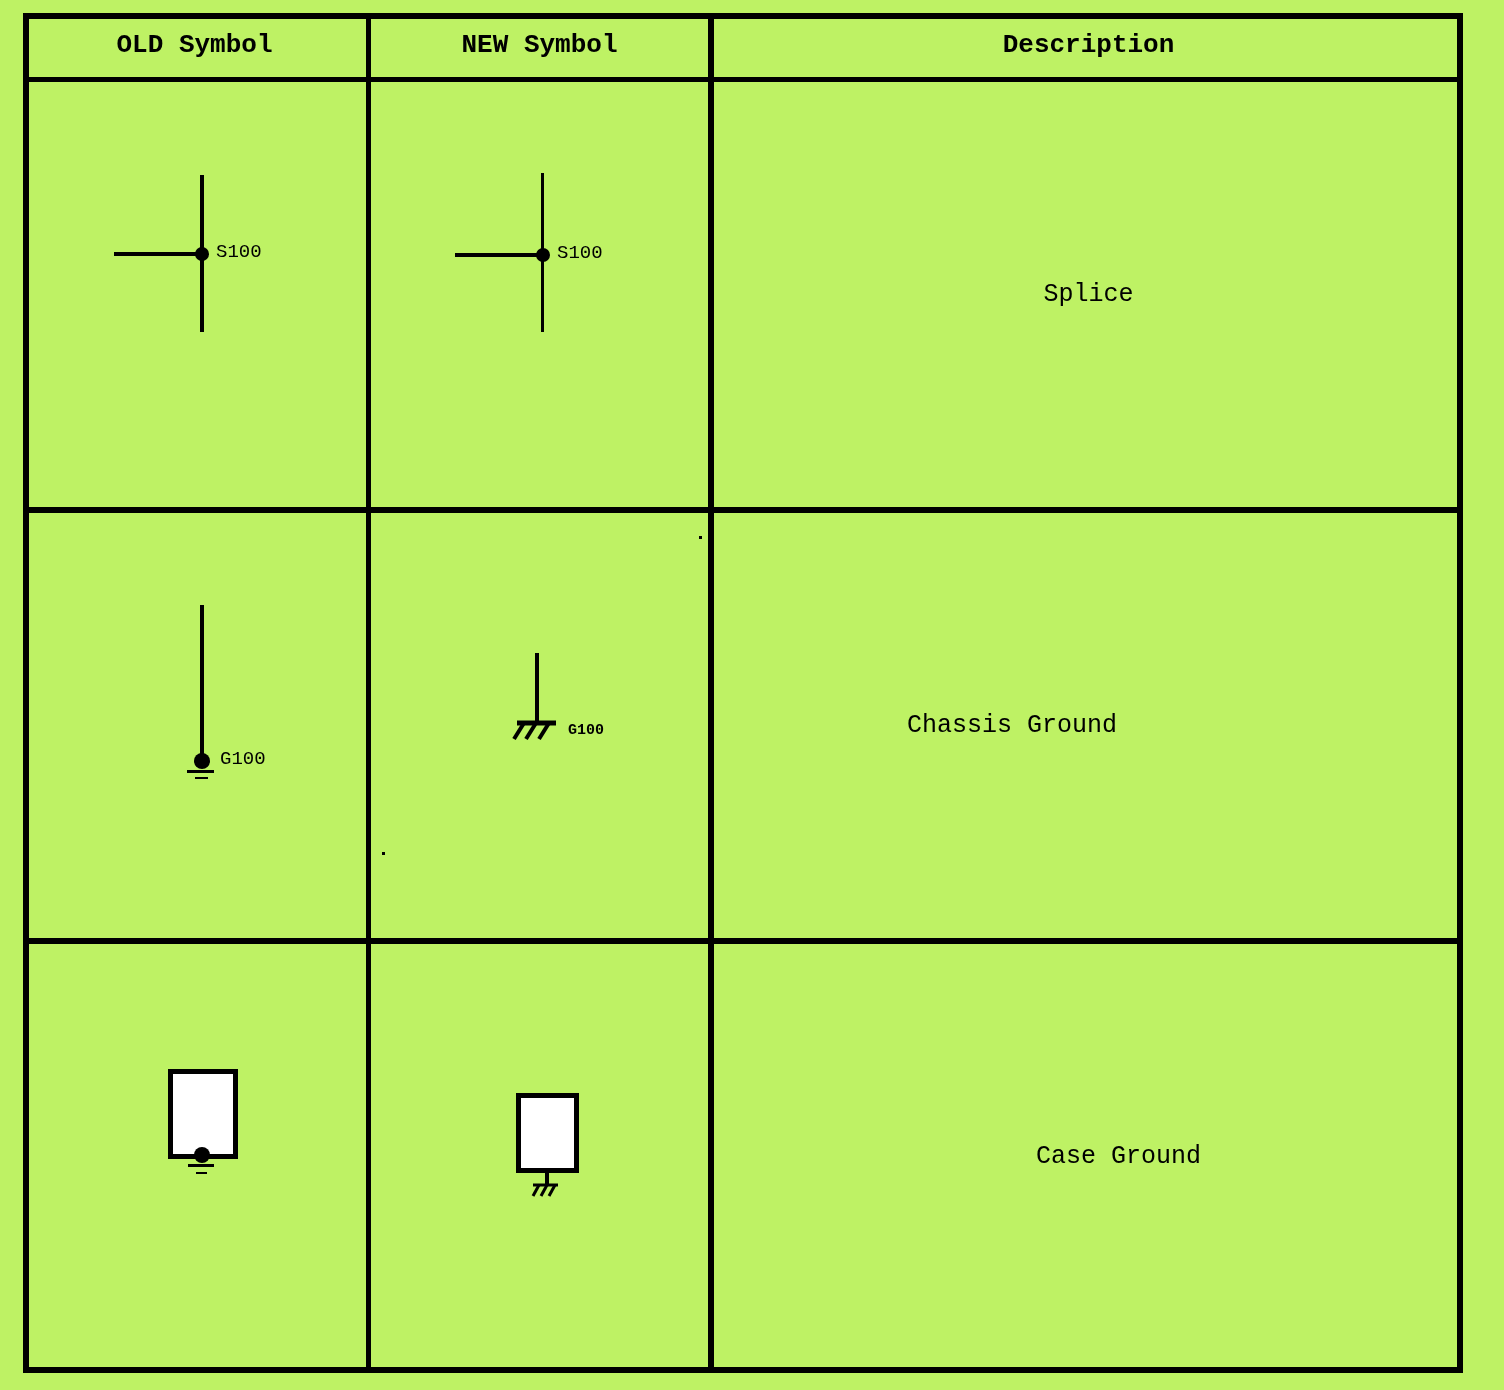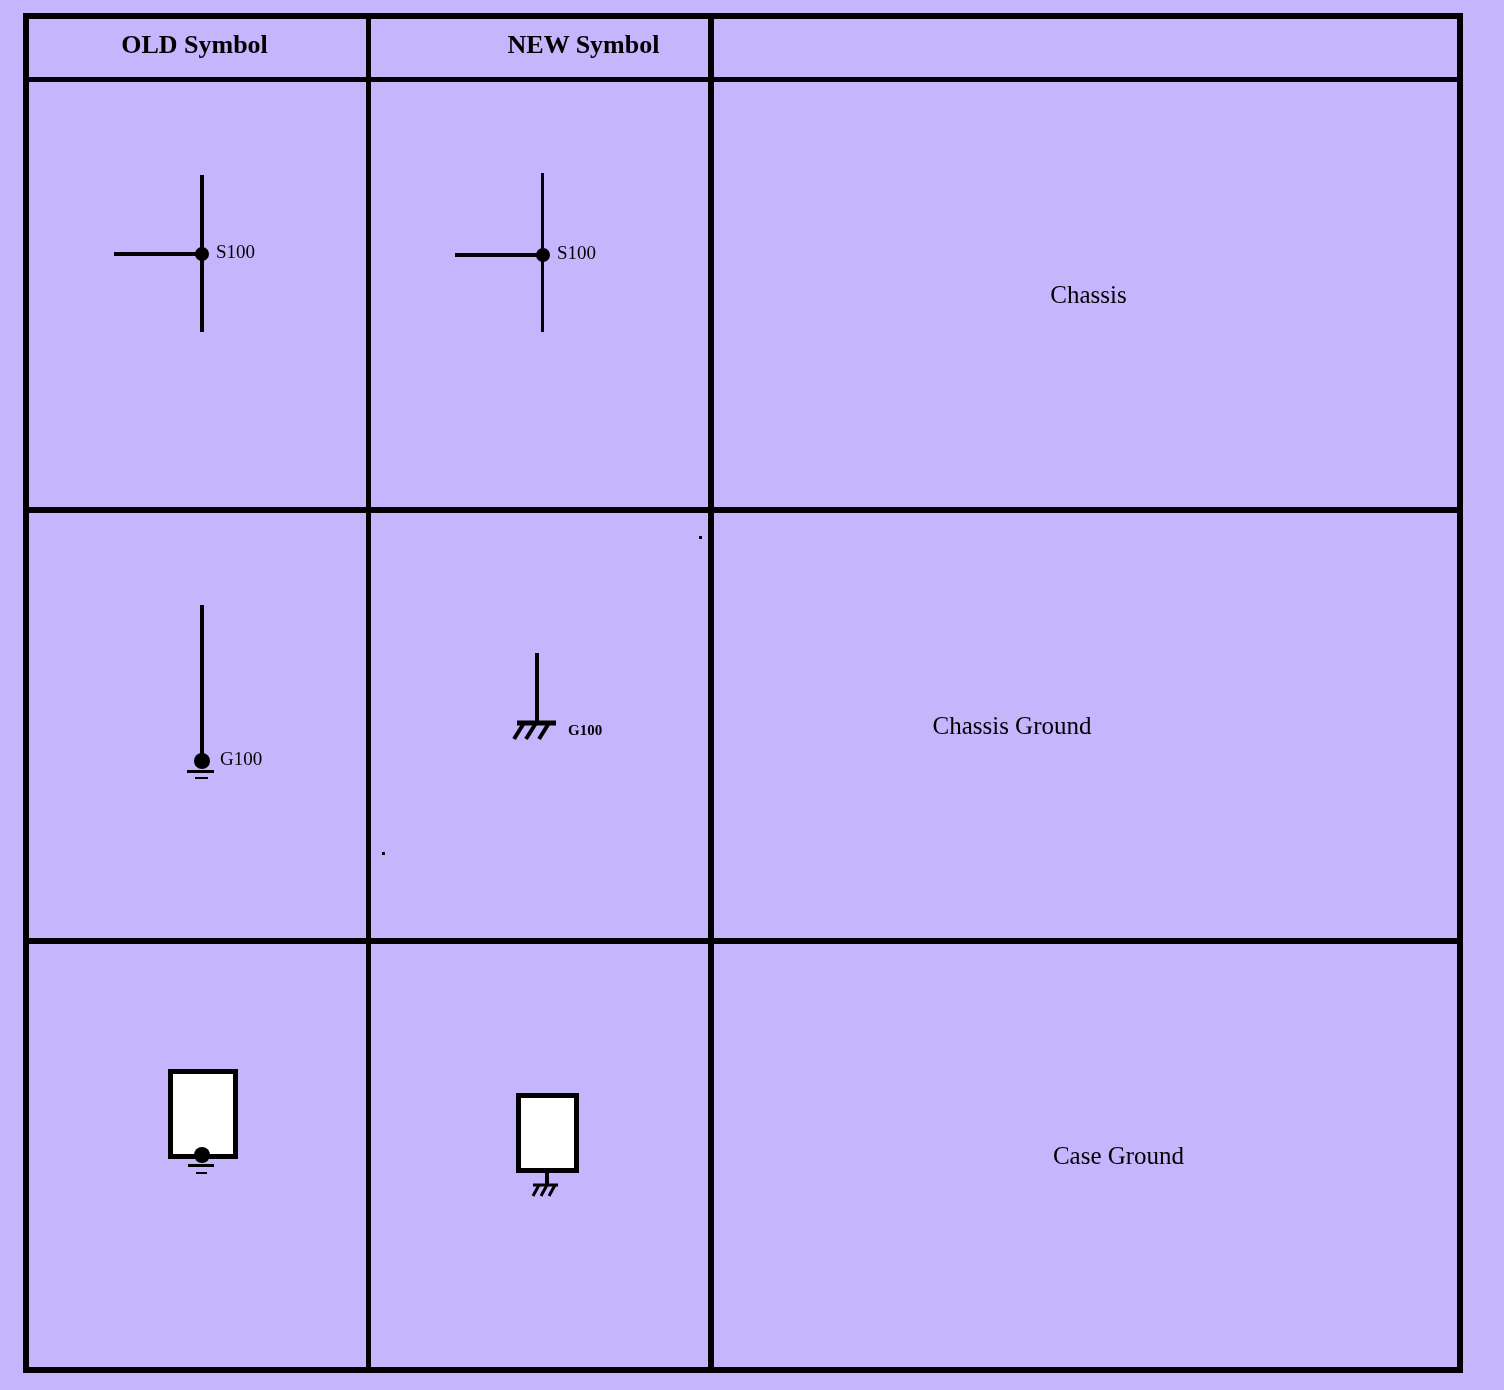--- a/index.html
+++ b/index.html
@@ -4,22 +4,22 @@
 <style>
   html, body {
     margin: 0;
     padding: 0;
     background: #ffffff;
   }
   #page {
     position: relative;
     width: 1504px;
     height: 1390px;
-    background: #c4b5fd;
-    font-family: Liberation Serif, serif;
+    background: #bef264;
+    font-family: Liberation Mono, monospace;
     color: #000000;
     overflow: hidden;
   }
   .frame {
     position: absolute;
     left: 23px;
     top: 13px;
     width: 1440px;
     height: 1360px;
     box-sizing: border-box;
@@ -86,37 +86,38 @@
 <div id="page">
 
   <div class="frame"></div>
   <div class="line vline1"></div>
   <div class="line vline2"></div>
   <div class="line hline-header"></div>
   <div class="line hline-row1"></div>
   <div class="line hline-row2"></div>
 
   <div class="cell-text header-text" style="left:23px; top:13px; width:343px; height:64px;">OLD Symbol</div>
-  <div class="cell-text header-text" style="left:371px; top:13px; width:337px; height:64px;padding-left:44px;">NEW Symbol</div>
+  <div class="cell-text header-text" style="left:371px; top:13px; width:337px; height:64px;">NEW Symbol</div>
+  <div class="cell-text header-text" style="left:714px; top:13px; width:749px; height:64px;">Description</div>
 
   <div>
     <div class="line" style="left:200px; top:175px; width:4px; height:157px;"></div>
     <div class="line" style="left:114px; top:252px; width:88px; height:4px;"></div>
     <div class="dot" style="left:195px; top:247px; width:14px; height:14px;"></div>
     <span class="sym-label" style="left:216px; top:241px;">S100</span>
   </div>
 
   <div>
     <div class="line" style="left:541px; top:173px; width:3px; height:159px;"></div>
     <div class="line" style="left:455px; top:253px; width:88px; height:4px;"></div>
     <div class="dot" style="left:536px; top:248px; width:14px; height:14px;"></div>
     <span class="sym-label" style="left:557px; top:242px;">S100</span>
   </div>
 
-  <div class="cell-text desc-text" style="left:714px; top:82px; width:749px; height:425px;">Chassis</div>
+  <div class="cell-text desc-text" style="left:714px; top:82px; width:749px; height:425px;">Splice</div>
 
   <div>
     <div class="line" style="left:200px; top:605px; width:4px; height:152px;"></div>
     <div class="dot" style="left:194px; top:753px; width:16px; height:16px;"></div>
     <div class="line" style="left:187px; top:770px; width:27px; height:3px;"></div>
     <div class="line" style="left:195px; top:777px; width:13px; height:2px;"></div>
     <span class="sym-label" style="left:220px; top:748px;">G100</span>
   </div>
 
   <div>

